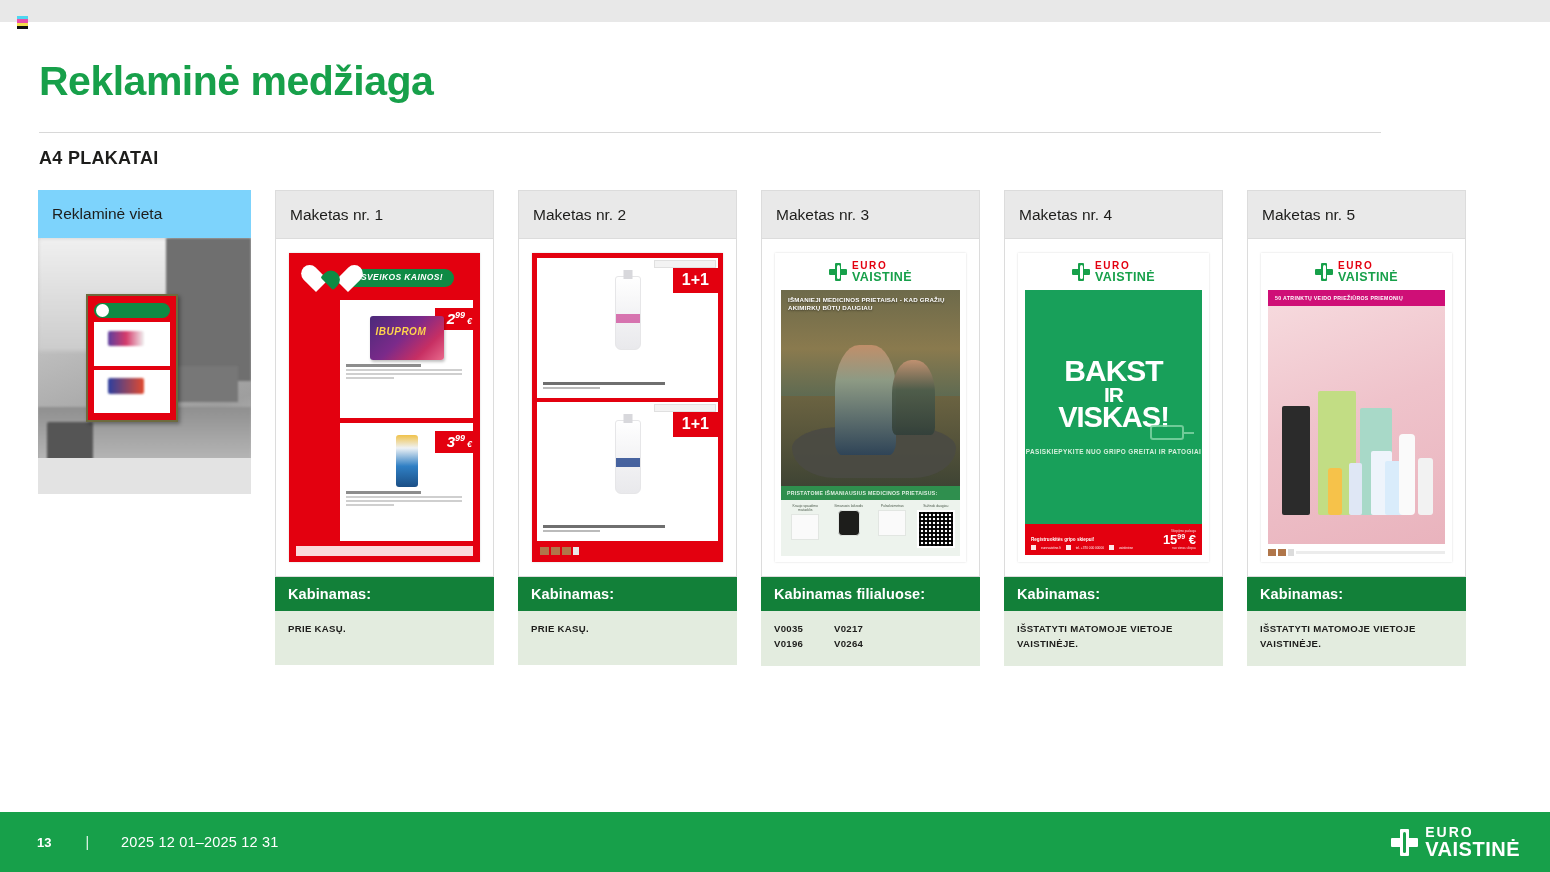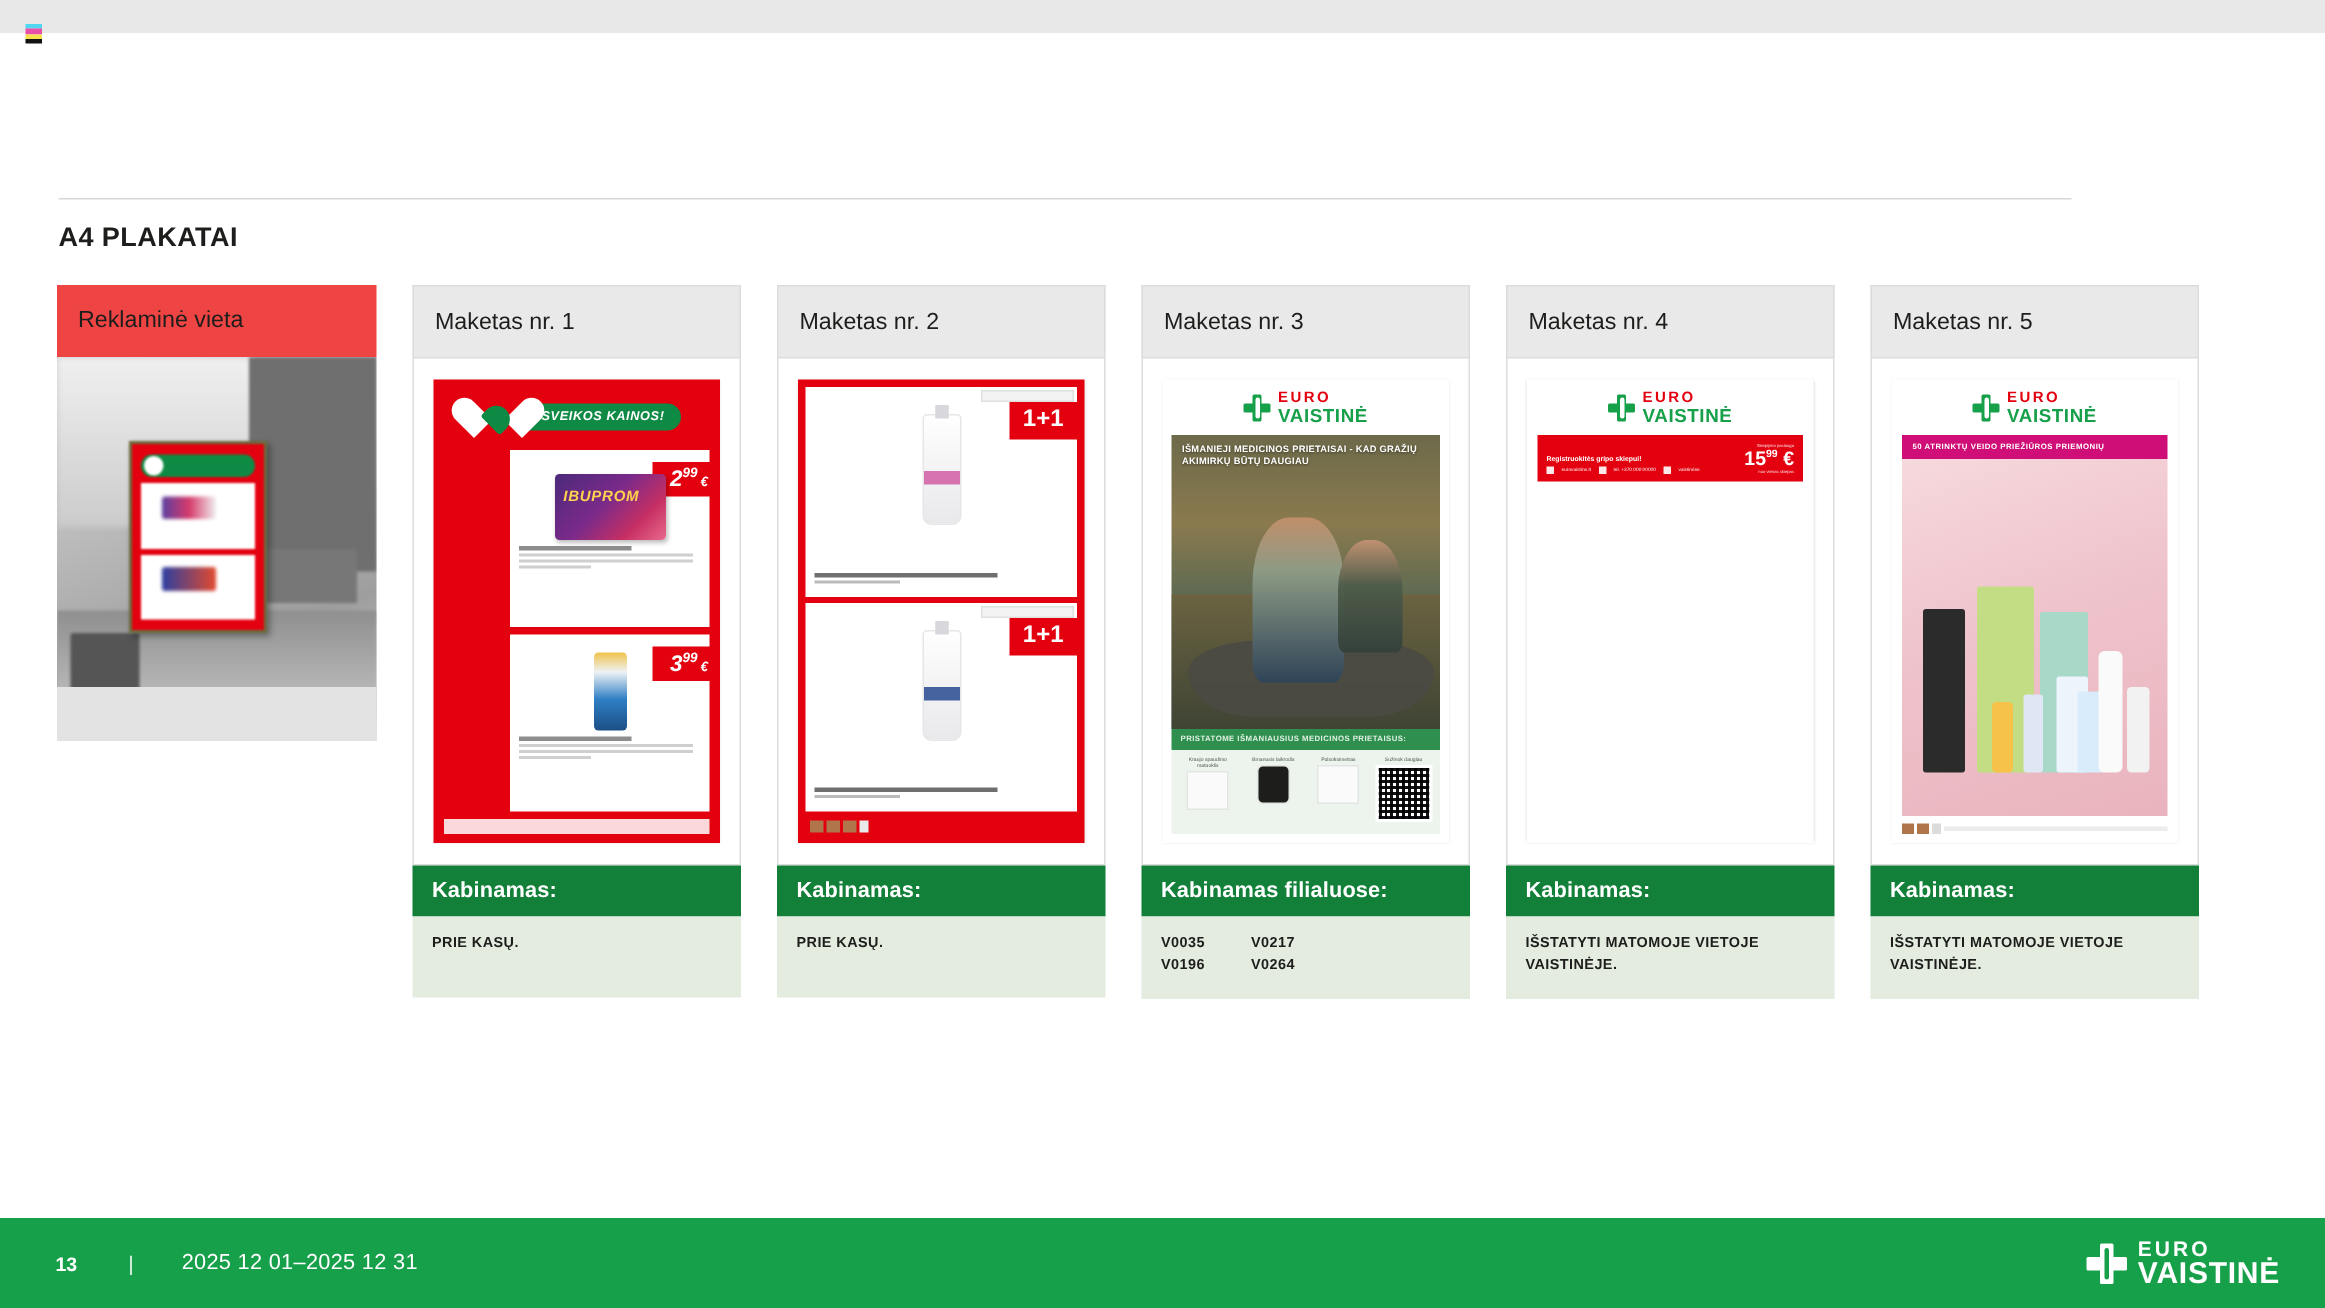--- a/index.html
+++ b/index.html
@@ -50,21 +50,21 @@
 
   .col-head {
     background: #e9e9e9;
     border: 1px solid #dcdcdc;
     border-bottom: none;
     height: 48px;
     display: flex; align-items: center;
     padding-left: 14px;
     font-size: 15.5px; color: #1d1d1b;
   }
-  .col.place .col-head { border: none; background:#ef4444; }
+  .col.place .col-head { border: none; background:#7dd3fc; }
 
   
   .place-photo {
     position: relative;
     height: 256px;
     background: linear-gradient(160deg,#cfcfcf 0%,#bdbdbd 35%,#9e9e9e 70%,#d4d4d4 100%);
     overflow: hidden;
   }
   .place-photo .shelf-a { position:absolute; left:0; top:0; width:62%; height:44%;
     background: linear-gradient(180deg,#f0f0f0,#cccccc); filter: blur(2px); }
@@ -288,20 +288,21 @@
 <div class="top-strip"></div>
 <div class="cmyk-bar">
   <i style="background:#4FD6F0"></i>
   <i style="background:#E84FA8"></i>
   <i style="background:#F5E14B"></i>
   <i style="background:#111111"></i>
 </div>
 
 <div class="page">
 
+  <div class="page-title">Reklaminė medžiaga</div>
   <div class="title-rule"></div>
   <div class="section-title">A4 PLAKATAI</div>
 
   <div class="grid">
 
     <div class="col place">
       <div class="col-head">Reklaminė vieta</div>
       <div class="place-photo">
         <div class="shelf-a"></div>
           <div class="shelf-b"></div>
@@ -464,20 +465,29 @@
             <div class="ev-cross">
                 <span class="h"></span>
                 <span class="v"></span>
                 <span class="d"></span>
               </div>
             <div class="ev-words">
               <div class="e">EURO</div>
               <div class="v">VAISTINĖ</div>
             </div>
           </div>
+          <div class="panel">
+            <div class="big">
+              <div class="l1">BAKST</div>
+              <div class="l2">IR</div>
+              <div class="l3">VISKAS!</div>
+            </div>
+            <div class="syringe"></div>
+            <div class="sub">PASISKIEPYKITE NUO GRIPO GREITAI IR PATOGIAI</div>
+          </div>
           <div class="redfoot">
             <div class="l">
               <div class="t">Registruokitės gripo skiepui!</div>
               <div class="row">
                 <i></i>
                   <span>eurovaistine.lt</span>
                 <i></i>
                   <span>tel. +370 000 00000</span>
                 <i></i>
                   <span>vaistinėse</span>

